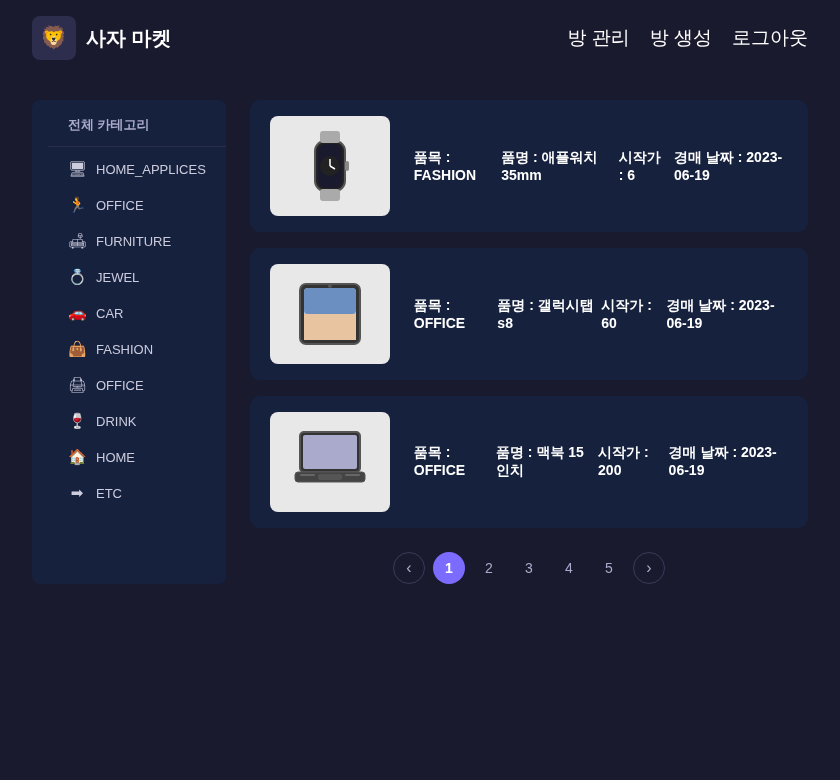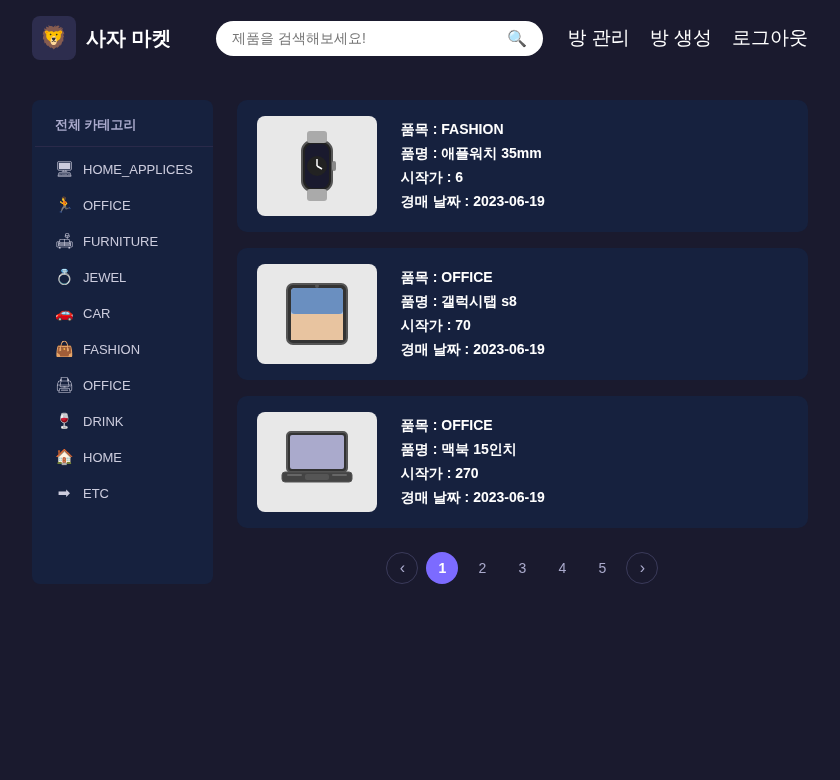--- a/index.html
+++ b/index.html
@@ -81,21 +81,21 @@
       display: flex;
       padding: 24px 32px;
       gap: 24px;
     }
 
     
     .sidebar {
       background: #16213e;
       border-radius: 8px;
       min-width: 160px;
-      padding: 0 0 12px 3px;
+      padding: 0 0 12px 16px;
     }
     .sidebar-title {
       font-size: 13px;
       font-weight: 600;
       color: #aaaacc;
       padding: 16px 20px 12px 20px;
       border-bottom: 1px solid #2a2a4a;
       margin-bottom: 4px;
     }
     .sidebar-item {
@@ -141,21 +141,21 @@
       justify-content: center;
       flex-shrink: 0;
       overflow: hidden;
     }
     .product-image svg {
       width: 80px;
       height: 80px;
     }
     .product-info {
       display: flex;
-      flex-direction: column;
+      flex-direction: row;
       gap: 6px;
     }
     .product-info p {
       font-size: 14px;
       color: #ccccee;
     }
     .product-info p span {
       font-weight: 600;
       color: #ffffff;
     }
@@ -202,24 +202,20 @@
     }
   </style>
 </head>
 <body>
 
 <header>
   <div class="logo-area">
     <div class="logo-icon">🦁</div>
     <span class="logo-text">사자 마켓</span>
   </div>
-  <div class="search-bar">
-    <input type="text" placeholder="제품을 검색해보세요!" style="">
-    <div class="search-icon-wrap">🔍</div>
-  </div>
   <nav>
     <a>방 관리</a>
     <a>방 생성</a>
     <a>로그아웃</a>
   </nav>
 </header>
 
 <div class="main-layout">
 
   <aside class="sidebar">
@@ -318,21 +314,21 @@
         </svg>
       </div>
       <div class="product-info">
         <p>
           <span>품목 : </span><span>OFFICE</span>
         </p>
         <p>
           <span>품명 : </span><span>갤럭시탭 s8</span>
         </p>
         <p>
-          <span>시작가 : </span><span>70</span>
+          <span>시작가 : </span><span>60</span>
         </p>
         <p>
           <span>경매 날짜 : </span><span>2023-06-19</span>
         </p>
       </div>
     </div>
 
     <div class="product-card">
       <div class="product-image">
         <svg viewBox="0 0 80 80">
@@ -349,21 +345,21 @@
         </svg>
       </div>
       <div class="product-info">
         <p>
           <span>품목 : </span><span>OFFICE</span>
         </p>
         <p>
           <span>품명 : </span><span>맥북 15인치</span>
         </p>
         <p>
-          <span>시작가 : </span><span>270</span>
+          <span>시작가 : </span><span>200</span>
         </p>
         <p>
           <span>경매 날짜 : </span><span>2023-06-19</span>
         </p>
       </div>
     </div>
 
     <div class="pagination">
       <button class="page-arrow">‹</button>
       <button class="page-btn active">1</button>

